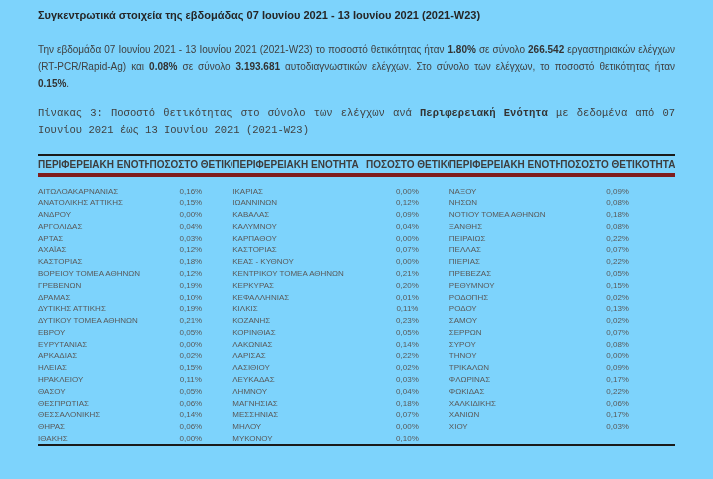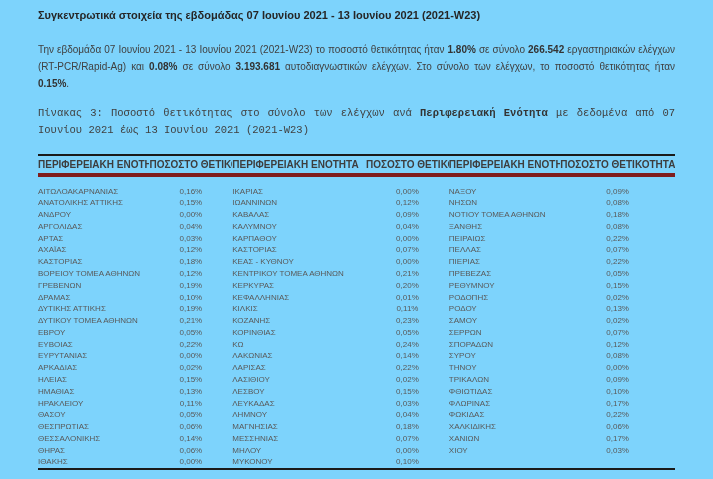--- a/index.html
+++ b/index.html
@@ -196,28 +196,20 @@
         </tr>
         <tr>
           <td class="name">ΕΒΡΟΥ</td>
           <td class="val">0,05%</td>
           <td class="name">ΚΟΡΙΝΘΙΑΣ</td>
           <td class="val">0,05%</td>
           <td class="name">ΣΕΡΡΩΝ</td>
           <td class="val">0,07%</td>
         </tr>
         <tr>
-          <td class="name">ΕΥΒΟΙΑΣ</td>
-          <td class="val">0,22%</td>
-          <td class="name">ΚΩ</td>
-          <td class="val">0,24%</td>
-          <td class="name">ΣΠΟΡΑΔΩΝ</td>
-          <td class="val">0,12%</td>
-        </tr>
-        <tr>
           <td class="name">ΕΥΡΥΤΑΝΙΑΣ</td>
           <td class="val">0,00%</td>
           <td class="name">ΛΑΚΩΝΙΑΣ</td>
           <td class="val">0,14%</td>
           <td class="name">ΣΥΡΟΥ</td>
           <td class="val">0,08%</td>
         </tr>
         <tr>
           <td class="name">ΑΡΚΑΔΙΑΣ</td>
           <td class="val">0,02%</td>
@@ -226,28 +218,20 @@
           <td class="name">ΤΗΝΟΥ</td>
           <td class="val">0,00%</td>
         </tr>
         <tr>
           <td class="name">ΗΛΕΙΑΣ</td>
           <td class="val">0,15%</td>
           <td class="name">ΛΑΣΙΘΙΟΥ</td>
           <td class="val">0,02%</td>
           <td class="name">ΤΡΙΚΑΛΩΝ</td>
           <td class="val">0,09%</td>
-        </tr>
-        <tr>
-          <td class="name">ΗΜΑΘΙΑΣ</td>
-          <td class="val">0,13%</td>
-          <td class="name">ΛΕΣΒΟΥ</td>
-          <td class="val">0,15%</td>
-          <td class="name">ΦΘΙΩΤΙΔΑΣ</td>
-          <td class="val">0,10%</td>
         </tr>
         <tr>
           <td class="name">ΗΡΑΚΛΕΙΟΥ</td>
           <td class="val">0,11%</td>
           <td class="name">ΛΕΥΚΑΔΑΣ</td>
           <td class="val">0,03%</td>
           <td class="name">ΦΛΩΡΙΝΑΣ</td>
           <td class="val">0,17%</td>
         </tr>
         <tr>

